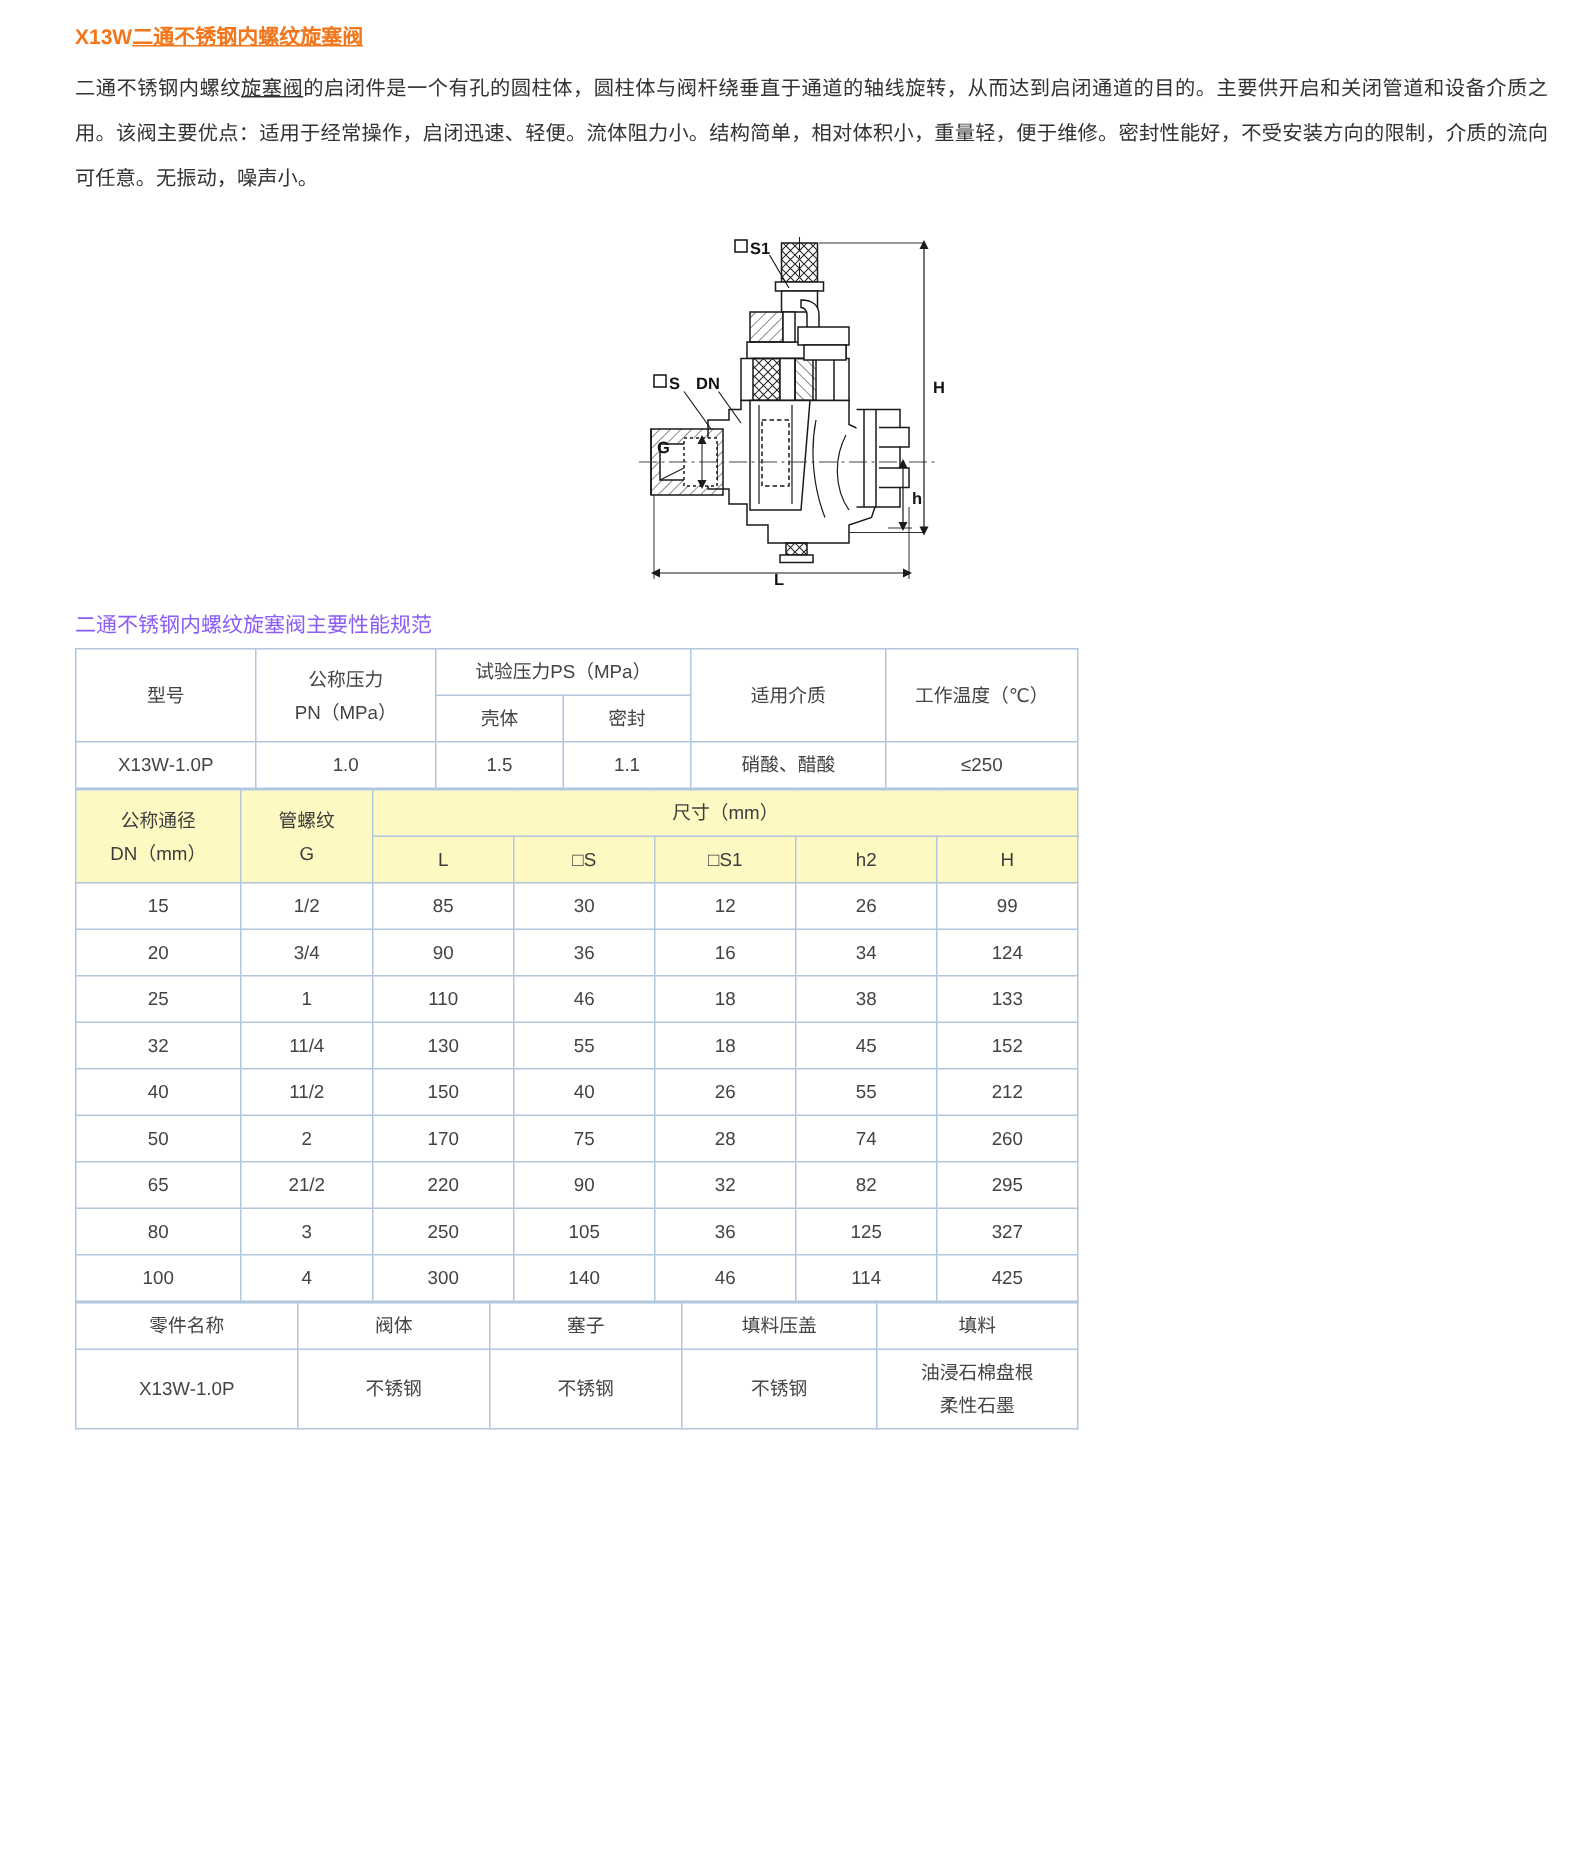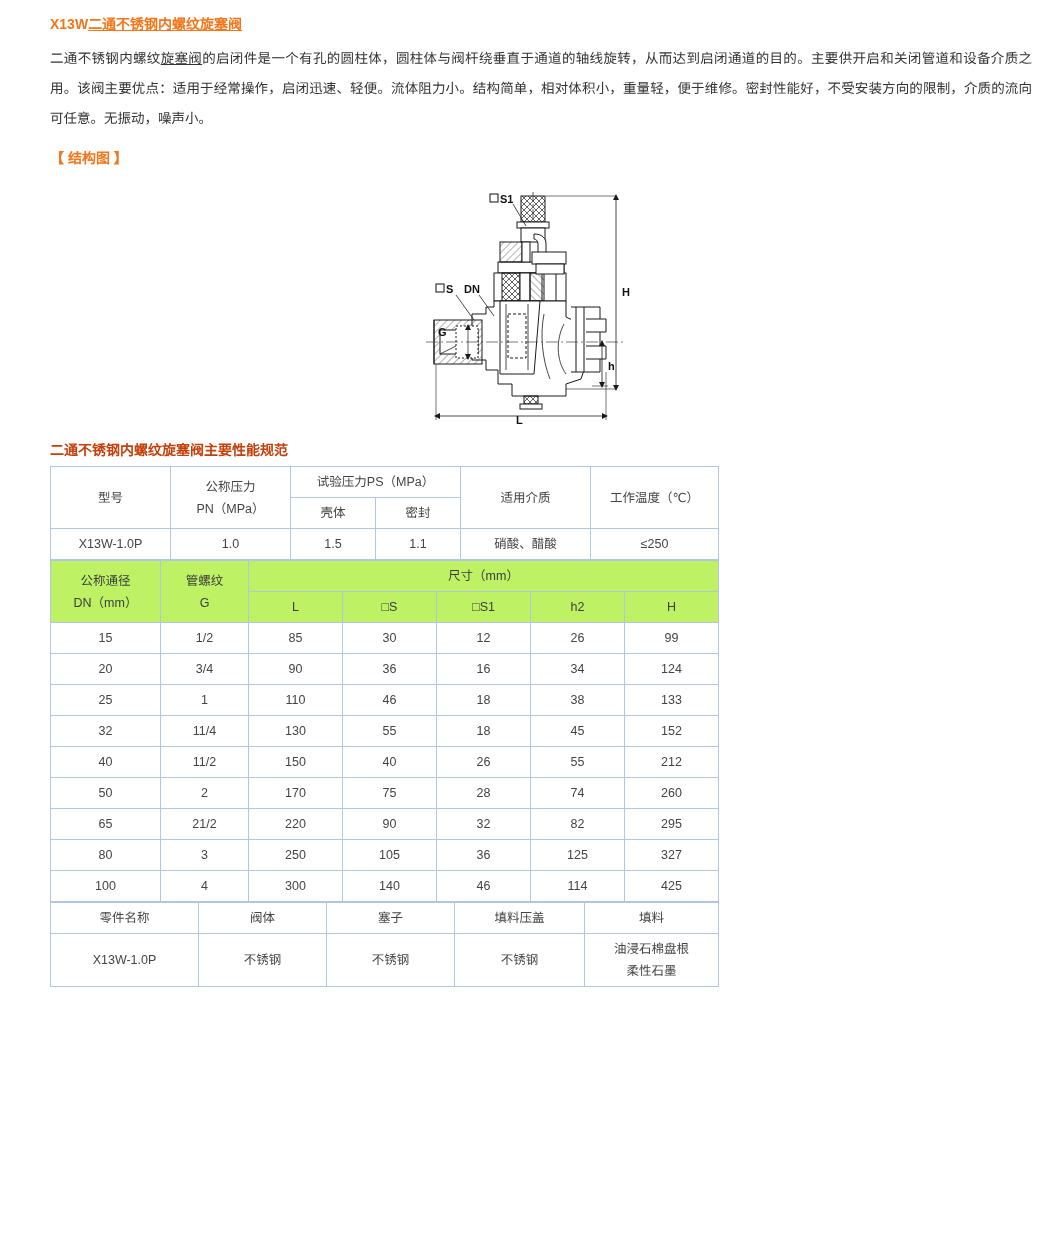--- a/index.html
+++ b/index.html
@@ -26,23 +26,23 @@
   .h-link .plain{text-decoration:none;}
   .h-link .ul{text-decoration:underline;}
   .h-sub{
     color:#f4761b;
     font-size:14px;
     font-weight:bold;
     line-height:20px;
     margin:0 0 8px 0;
   }
   .h-table{
-    color:#c2410c;
+    color:#8b5cf6;
     font-size:14px;
-    font-weight:bold;
+    font-weight:normal;
     line-height:20px;
     margin:16px 0 6px 0;
   }
   .h-bracket{
     color:#f4761b;
     font-size:14px;
     font-weight:bold;
     line-height:20px;
     margin:14px 0 4px 0;
   }
@@ -81,38 +81,37 @@
     text-align:center;
     vertical-align:middle;
     font-weight:normal;
     padding:4px 2px;
     line-height:22px;
   }
   table.vt th{color:#444444;}
   .t-spec{width:668px;}
   .t-dim{width:668px;}
   .t-mat{width:668px;padding-left:20px;}
-  .t-dim th.hd{background:#bef264;color:#3d3d3d;}
+  .t-dim th.hd{background:#fef9c3;color:#3d3d3d;}
   .cell-2line{line-height:24px;}
   .bot-pad{height:10px;}
 </style>
 </head>
 <body>
 
 <div class="page">
  <div class="inner">
 
   <div class="h-link">
     <span class="plain">X13W</span><a class="ul" href="#" style="color:#f4761b;">二通不锈钢内螺纹旋塞阀</a>
   </div>
 
 
   <p class="para"><span>二通不锈钢内螺纹</span><a class="lnk" href="#">旋塞阀</a><span>的启闭件是一个有孔的圆柱体，圆柱体与阀杆绕垂直于通道的轴线旋转，从而达到启闭通道的目的。主要供开启和关闭管道和设备介质之用。该阀主要优点：适用于经常操作，启闭迅速、轻便。流体阻力小。结构简单，相对体积小，重量轻，便于维修。密封性能好，不受安装方向的限制，介质的流向可任意。无振动，噪声小。</span></p>
 
-  <div class="h-bracket">【 结构图 】</div>
 
   <div class="fig-wrap">
     <svg width="250" height="250" viewBox="0 0 250 250">
       <defs>
         <pattern id="hatchR" width="5" height="5" patternTransform="rotate(45)" patternUnits="userSpaceOnUse">
           <line x1="0" y1="0" x2="0" y2="5" stroke="#222" stroke-width="0.7"></line>
         </pattern>
         <pattern id="hatchL" width="5" height="5" patternTransform="rotate(-45)" patternUnits="userSpaceOnUse">
           <line x1="0" y1="0" x2="0" y2="5" stroke="#222" stroke-width="0.7"></line>
         </pattern>

